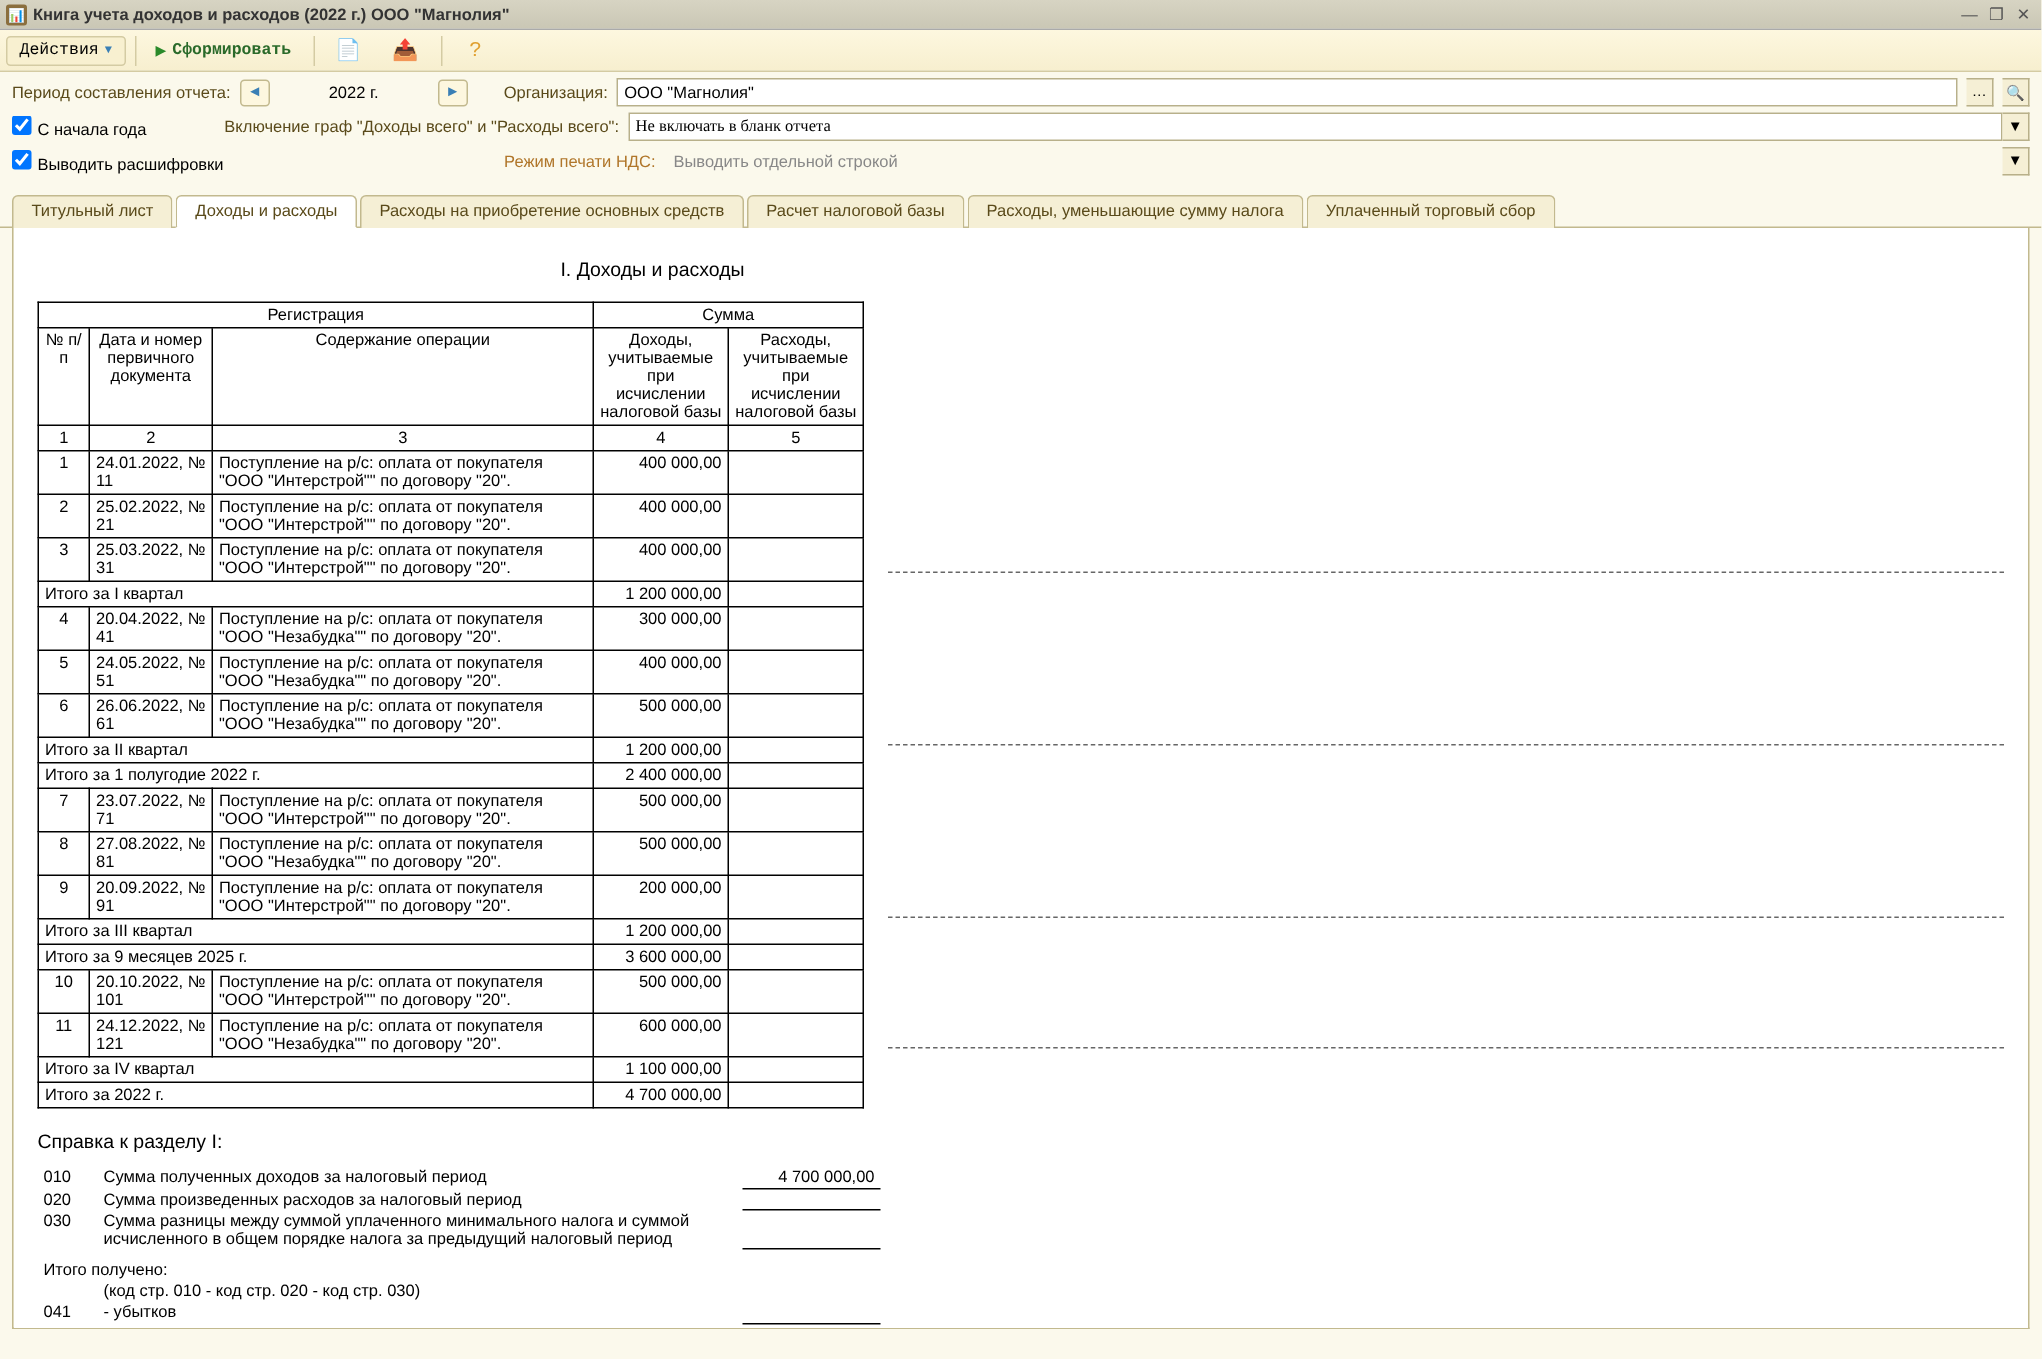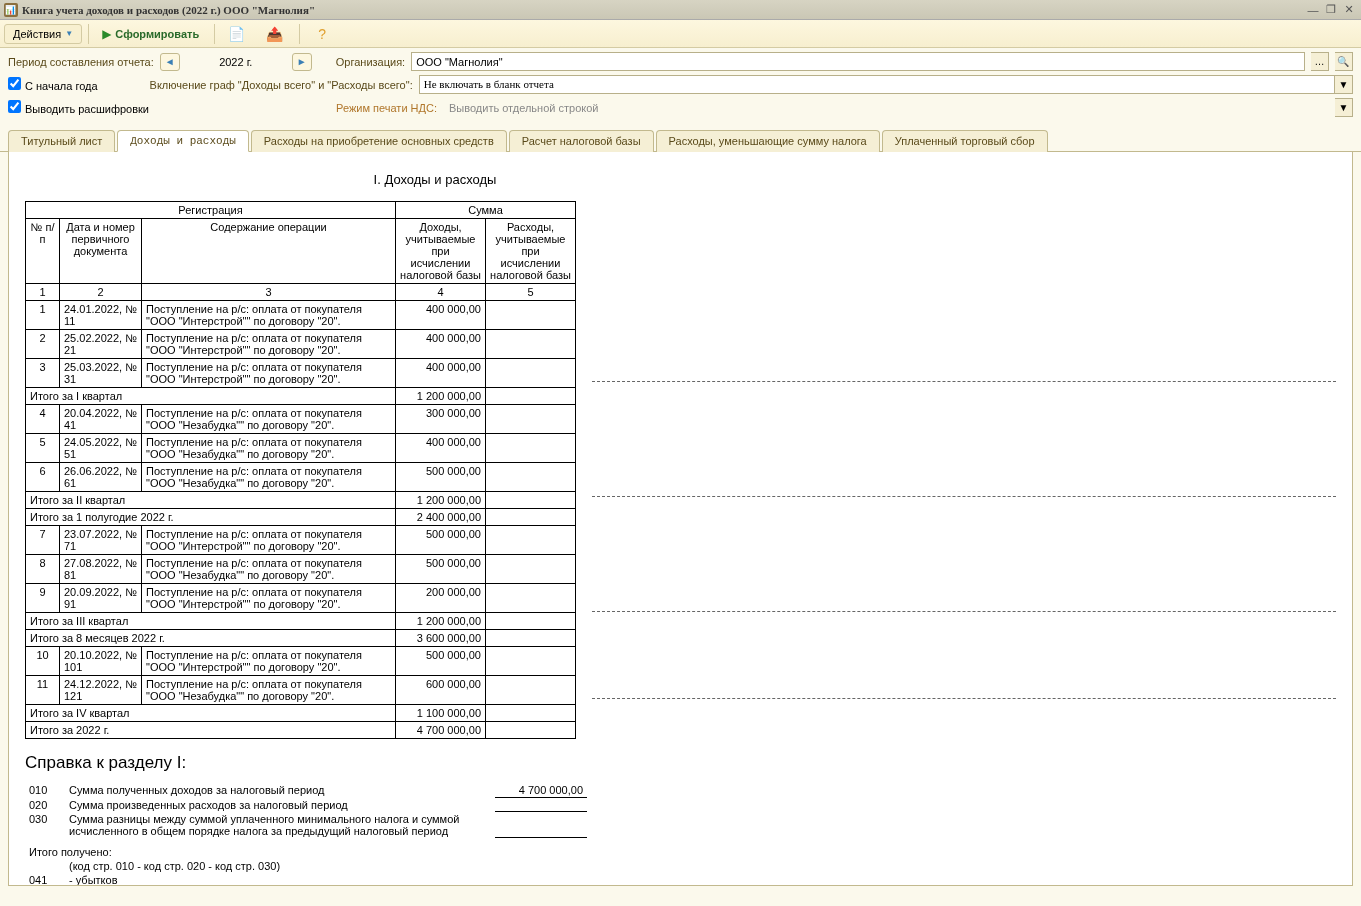--- a/index.html
+++ b/index.html
@@ -1,23 +1,23 @@
 <!DOCTYPE html>
 <html><head>
 <meta charset="utf-8">
 <style>
 * { box-sizing: border-box; margin: 0; padding: 0; }
 body { font-family: Arial, sans-serif; font-size: 11px; background: #fbf9ec; overflow: hidden; }
 
 .titlebar { background: linear-gradient(#d7d4c3,#cac7b5); height: 20px; display:flex; align-items:center; padding:0 4px; border-bottom:1px solid #aaa; }
 .titlebar .icon { width:14px; height:14px; background:#8b6f3e; display:inline-flex; align-items:center; justify-content:center; margin-right:4px; border-radius:2px; font-size:9px; color:#fff; }
-.titlebar .title { font-weight:bold; color:#333; flex:1;font-family:Liberation Serif, serif; }
+.titlebar .title { font-weight:bold; color:#333; flex:1; }
 .winbtn { width:16px; height:14px; margin-left:2px; display:inline-flex; align-items:center; justify-content:center; cursor:pointer; font-size:11px; color:#555;}
 
-.toolbar { background: linear-gradient(#fdf7df,#f7efcf); height:28px; display:flex; align-items:center; padding:2px 4px; border-bottom:1px solid #d4cba3; }
+.toolbar { background: linear-gradient(#fdf7df,#f7efcf); height:28px; display:flex; align-items:center; padding:2px 4px; border-bottom:1px solid #d4cba3;font-family:Liberation Mono, monospace; }
 .tb-btn { padding:3px 8px; margin-right:2px; border:1px solid transparent; border-radius:3px; cursor:pointer; display:inline-flex; align-items:center; gap:4px; }
 .tb-btn.actions { background:#f8f0d0; border:1px solid #d4cba3;}
 .tb-btn .arrow { font-size:8px; color:#3a7fb5;}
 .play-icon { color:#2a8a2a; font-size:12px;}
 .form-label { color:#2a6a2a; font-weight:bold; }
 .tb-sep { width:1px; height:20px; background:#d4cba3; margin:0 4px;}
 .tb-ico { width:18px; height:18px; display:inline-flex; align-items:center; justify-content:center; font-size:14px;}
 
 .params { background:#fbf9ec; padding:4px 8px; }
 .param-row { display:flex; align-items:center; margin-bottom:4px; gap:6px;}
@@ -27,40 +27,40 @@
 .org-field { flex:1; display:flex; align-items:center; }
 .org-btn { width:18px; height:19px; border:1px solid #b8b08a; border-left:none; background:#f5efd5; display:inline-flex; align-items:center; justify-content:center; cursor:pointer; font-size:10px;}
 .select-field { flex:1; display:flex; }
 .select-inner { flex:1; border:1px solid #b8b08a; background:#fff; height:19px; padding:2px 4px;font-family:Liberation Serif, serif;}
 .cb { margin-right:4px;}
 .right-lbl { color:#b0762a; margin-left:auto; padding-right:6px;}
 .readonly-val { color:#888; }
 
 .tabs { display:flex; padding:4px 8px 0 8px; gap:0; border-bottom:1px solid #c2b98e; background:#fbf9ec;}
 .tab { padding:4px 12px; border:1px solid #c2b98e; border-bottom:none; background:#f5efd5; border-radius:4px 4px 0 0; margin-right:2px; cursor:pointer; color:#5a4a1a; position:relative; top:1px;}
-.tab.active { background:#fff; border-bottom:1px solid #fff;font-family:Liberation Mono, monospace;}
+.tab.active { background:#fff; border-bottom:1px solid #fff;}
 
 .content { background:#fff; margin:0 8px 8px 8px; border:1px solid #c2b98e; border-top:none; height:734px; overflow:auto; position:relative; padding:12px 16px;}
 .section-title { text-align:center; font-size:13px; margin:8px 0 14px 260px; width:300px;}
 
 table.data { border-collapse:collapse; }
 table.data th, table.data td { border:1px solid #000; padding:2px 4px; font-size:11px; vertical-align:top;}
 table.data th { font-weight:normal; text-align:center; background:#fff;}
 .col-n { width:34px; text-align:center;}
 .col-doc { width:82px;margin-left:48px;}
 .col-op { width:254px;}
 .col-inc { width:90px; text-align:right;}
 .col-exp { width:90px; text-align:right;}
 .num { text-align:right; }
 .ctr { text-align:center; }
 .total-row td { }
 .total-label { }
 .ext-line { position:absolute; left:583px; right:16px; border-bottom:1px dashed #666; }
 
-.ref-title { margin-top:14px; margin-bottom:10px; font-size:17px;}
+.ref-title { margin-top:14px; margin-bottom:10px; font-size:13px;}
 table.ref { border-collapse:collapse; font-size:11px;}
 table.ref td { padding:1px 4px; vertical-align:top;}
 .ref-code { width:40px;}
 .ref-text { width:430px;}
 .ref-val { width:92px; text-align:right; border-bottom:1px solid #000;}
 </style>
 </head>
 <body>
 
 <div class="titlebar">
@@ -236,21 +236,21 @@
     <td>Поступление на р/с: оплата от покупателя "ООО "Интерстрой"" по договору "20".</td>
     <td class="num">200 000,00</td>
     <td class="num"></td>
   </tr>
         <tr class="total-row">
     <td colspan="3" class="total-label">Итого за III квартал</td>
     <td class="num">1 200 000,00</td>
     <td></td>
   </tr>
         <tr class="total-row">
-    <td colspan="3" class="total-label">Итого за 8 месяцев 2022 г.</td>
+    <td colspan="3" class="total-label">Итого за 9 месяцев 2025 г.</td>
     <td class="num">3 600 000,00</td>
     <td></td>
   </tr>
         <tr>
     <td class="ctr">10</td>
     <td>20.10.2022, № 101</td>
     <td>Поступление на р/с: оплата от покупателя "ООО "Интерстрой"" по договору "20".</td>
     <td class="num">500 000,00</td>
     <td class="num"></td>
   </tr>

